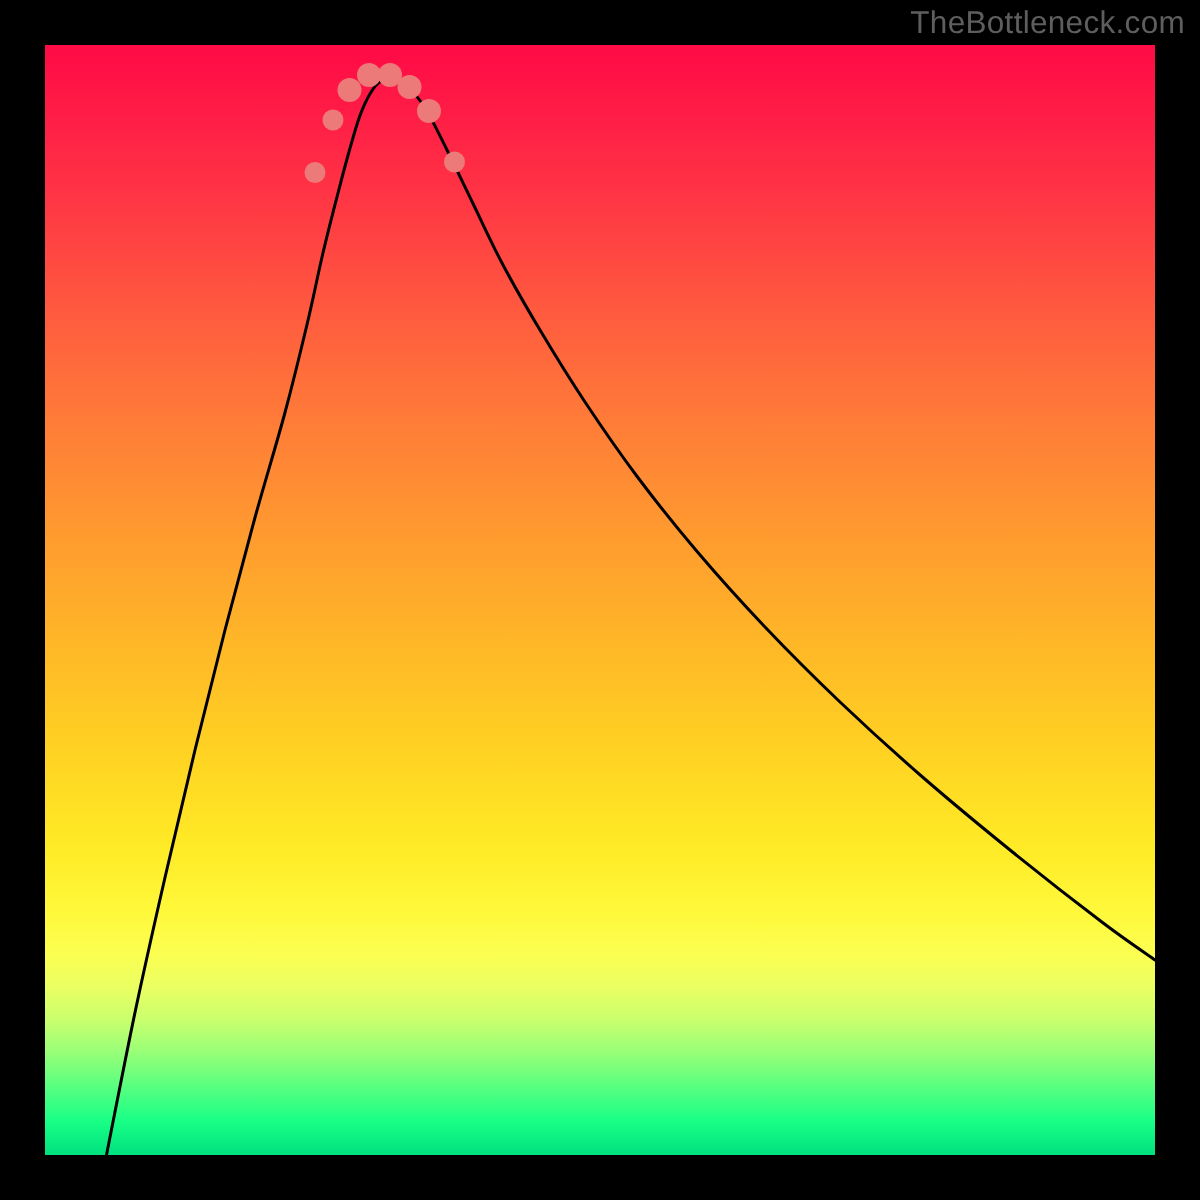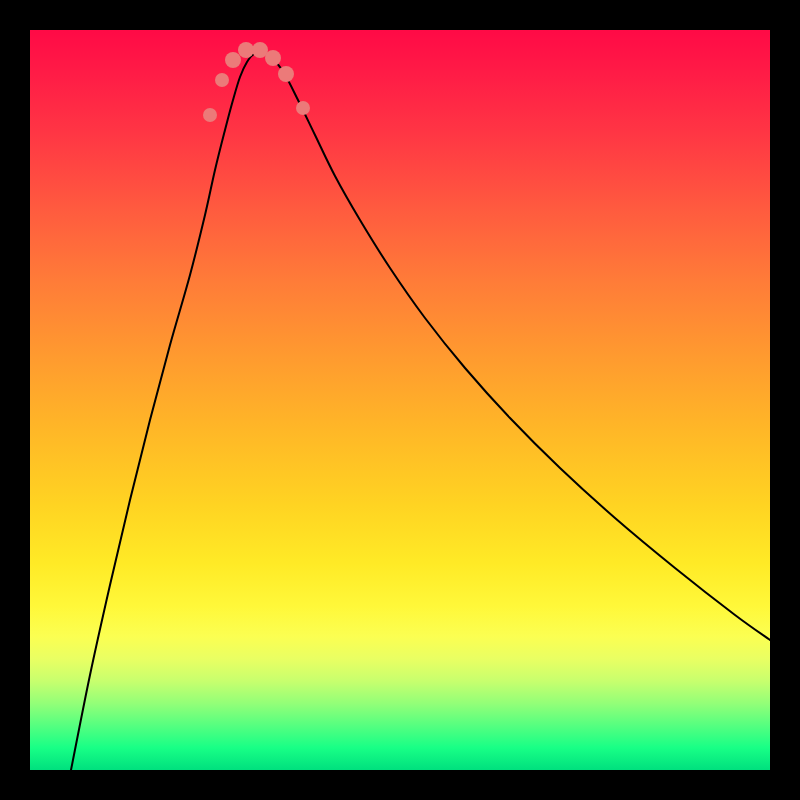--- a/index.html
+++ b/index.html
@@ -73,20 +73,21 @@
     font-size: 21px;
     color: #5e5e5e;
     letter-spacing: 0.2px;
     user-select: none;
   }
 </style>
 </head>
 <body>
 
 <div class="stage">
+  <div class="watermark">TheBottleneck.com</div>
 
   <div class="plot-area">
     <div class="gradient"></div>
 
     <svg class="curve-svg" viewBox="0 0 740 740" preserveAspectRatio="none">
       <path id="curve-path" class="curve-path" d="M 41 740 C 44.17 724.17, 53.50 675.83, 60 645 C 66.50 614.17, 73.33 584.17, 80 555 C 86.67 525.83, 93.33 497.50, 100 470 C 106.67 442.50, 113.33 415.83, 120 390 C 126.67 364.17, 133.33 339.17, 140 315 C 146.67 290.83, 154.17 266.67, 160 245 C 165.83 223.33, 170.83 202.50, 175 185 C 179.17 167.50, 181.67 154.17, 185 140 C 188.33 125.83, 192.00 111.67, 195 100 C 198.00 88.33, 200.50 78.83, 203 70 C 205.50 61.17, 207.67 53.33, 210 47 C 212.33 40.67, 214.67 35.83, 217 32 C 219.33 28.17, 221.50 25.50, 224 24 C 226.50 22.50, 229.00 22.33, 232 23 C 235.00 23.67, 238.33 24.67, 242 28 C 245.67 31.33, 249.67 36.00, 254 43 C 258.33 50.00, 262.83 59.67, 268 70 C 273.17 80.33, 278.83 92.33, 285 105 C 291.17 117.67, 297.50 131.83, 305 146 C 312.50 160.17, 320.83 174.67, 330 190 C 339.17 205.33, 349.17 221.67, 360 238 C 370.83 254.33, 382.50 271.33, 395 288 C 407.50 304.67, 420.83 321.33, 435 338 C 449.17 354.67, 464.17 371.33, 480 388 C 495.83 404.67, 512.50 421.33, 530 438 C 547.50 454.67, 565.83 471.33, 585 488 C 604.17 504.67, 625.00 521.83, 645 538 C 665.00 554.17, 689.17 573.00, 705 585 C 720.83 597.00, 734.17 605.83, 740 610"></path>
       <g id="dots-group">
           <circle cx="180" cy="85" r="7" class="dot"></circle>
           <circle cx="192" cy="50" r="7" class="dot"></circle>
           <circle cx="203" cy="30" r="8" class="dot"></circle>

